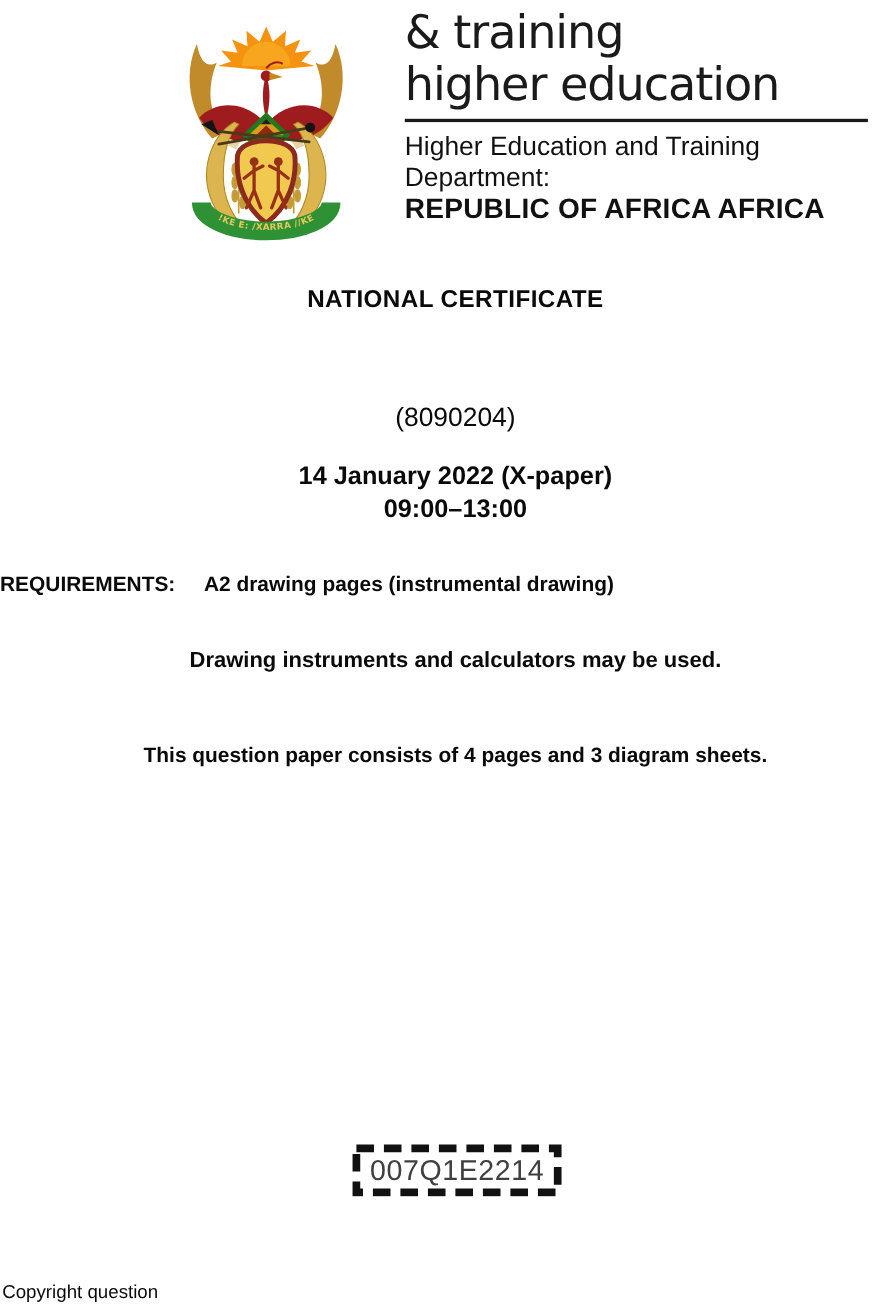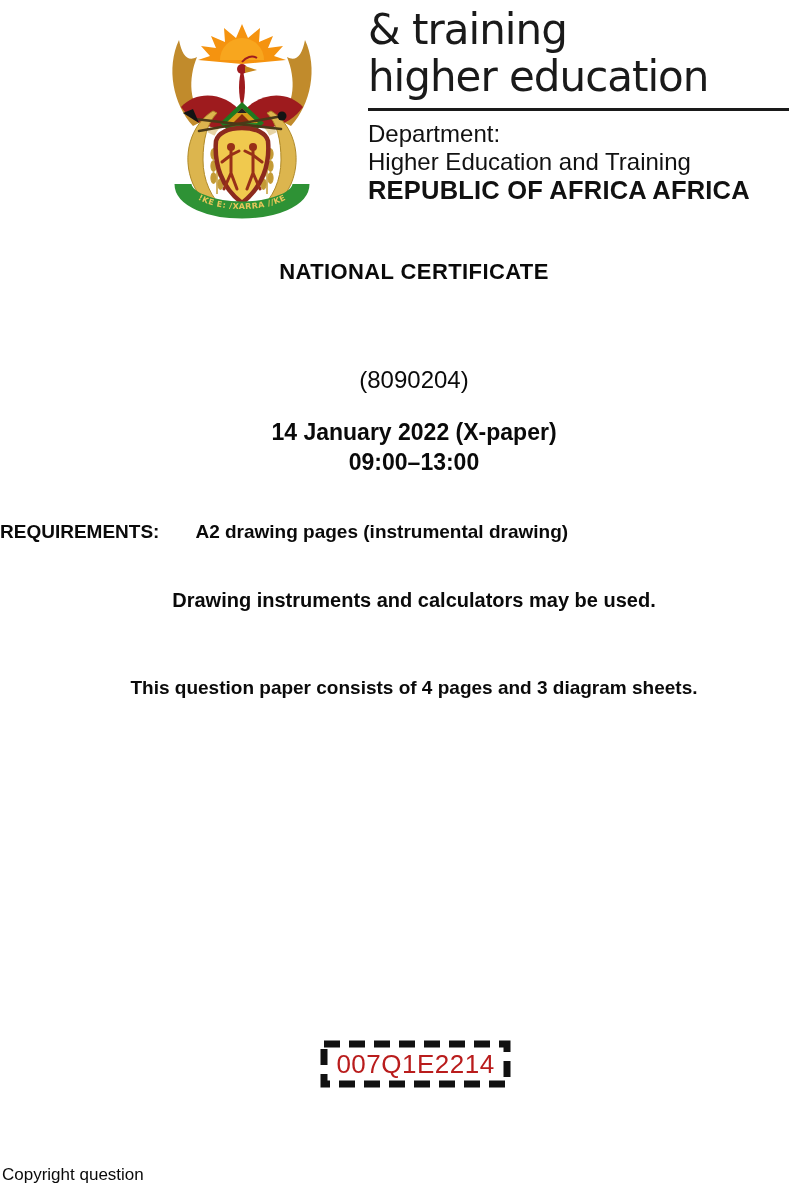--- a/index.html
+++ b/index.html
@@ -26,31 +26,31 @@
   .cline{position:absolute;left:28px;width:772px;text-align:center;white-space:nowrap;}
   .t-cert{top:259px;font-size:22px;font-weight:bold;letter-spacing:0.4px;}
   .t-subj{top:309px;font-size:28px;font-weight:bold;letter-spacing:0.3px;}
   .t-code{top:366px;font-size:24px;}
   .t-date{top:419px;font-size:23px;font-weight:bold;}
   .t-time{top:449px;font-size:23px;font-weight:bold;}
   
   .req-line{
     position:absolute;left:0;top:521px;
     font-size:19px;font-weight:bold;white-space:nowrap;
-    display:flex;gap:36px;align-items:baseline;
+    display:flex;gap:26px;align-items:baseline;
   }
   .note-1{top:589px;font-size:20px;font-weight:bold;}
   .note-2{top:677px;font-size:19px;font-weight:bold;}
   
   .barcode-box{position:absolute;left:320px;top:1040px;width:191px;height:48px;}
   .barcode-box svg{position:absolute;left:0;top:0;}
   .barcode-text{
     position:absolute;left:0;top:0;width:100%;height:100%;
     display:flex;align-items:center;justify-content:center;
-    font-size:26px;color:#b91c1c;letter-spacing:0.5px;
+    font-size:26px;color:#404040;letter-spacing:0.5px;
   }
   
   .footer-left{position:absolute;left:2px;top:1165px;font-size:17px;}
   .footer-right{position:absolute;right:8px;top:1193px;font-size:17px;}
 </style>
 </head>
 <body>
 
 <div class="page">
 
@@ -135,22 +135,22 @@
         <textPath href="#mottoPath" startOffset="50%">!KE E: /XARRA //KE</textPath>
       </text>
     </g>
   </svg>
 
   <div class="wordmark-block">
     <div class="wordmark">&amp; training</div>
     <div class="wordmark">higher education</div>
     <div class="hr-rule"></div>
     <div class="dept-block">
+      <div>Higher Education and Training</div>
       <div>Department:</div>
-      <div>Higher Education and Training</div>
       <div class="dept-country">REPUBLIC OF AFRICA AFRICA</div>
     </div>
   </div>
 
   <div class="cline t-cert">NATIONAL CERTIFICATE</div>
   <div class="cline t-code">(8090204)</div>
   <div class="cline t-date">14 January 2022 (X-paper)</div>
   <div class="cline t-time">09:00–13:00</div>
 
   <div class="req-line">

